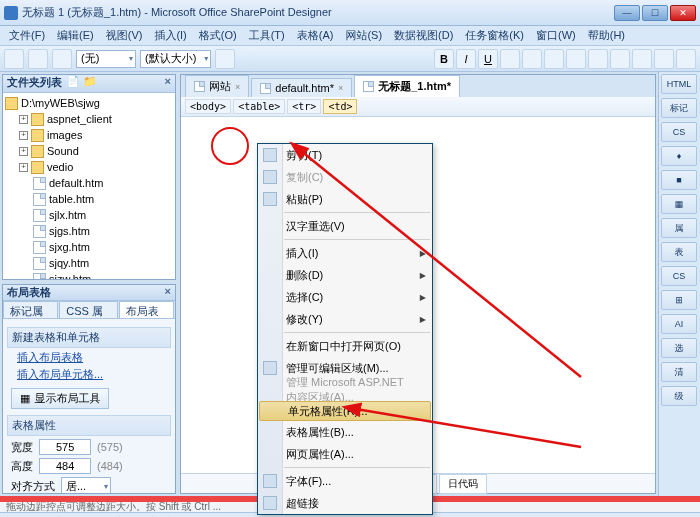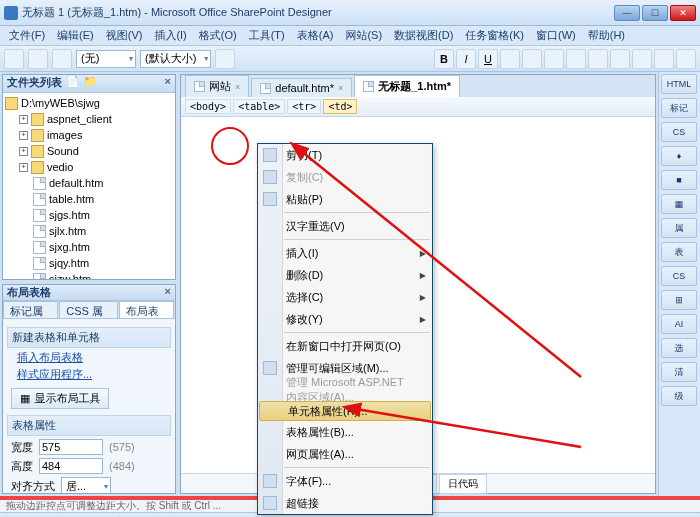--- a/index.html
+++ b/index.html
@@ -31,21 +31,21 @@
 .fico.file { background: #fff; border: 1px solid #a0b8d0; position: relative; }
 .fico.file::before { content:""; position:absolute; top:0; right:0; width:4px; height:4px; background:#d0e0f0; border-left:1px solid #a0b8d0; border-bottom:1px solid #a0b8d0;}
 .layout-panel { flex: 1; overflow: auto; }
 .tabstrip { height: 18px; display: flex; background: #d4e4f4; border-bottom: 1px solid #a8c4e0; }
 .tabstrip .tab { padding: 2px 6px; background: #e8f0fa; border: 1px solid #a8c4e0; border-bottom: none; margin-right: 1px; cursor: pointer; color:#1b3c68;}
 .tabstrip .tab.act { background: #fff; }
 .layout-body { padding: 4px; background: #f0f6fc; }
 .link { color: #1b4fa8; text-decoration: underline; cursor: pointer; display: block; margin: 2px 0 2px 10px; }
 .group-hd { background: linear-gradient(#e4eef9,#d6e6f6); padding: 2px 4px; color: #1b3c68; margin-top: 4px; border:1px solid #c0d4ea;}
 .proprow { display: flex; align-items: center; gap: 6px; margin: 3px 4px; }
-.proprow input { width: 64px; height: 16px; border: 1px solid #9cb8d8; padding: 0 2px; }
+.proprow input { width: 52px; height: 16px; border: 1px solid #9cb8d8; padding: 0 16px; }
 .btnlike { border: 1px solid #a8c4e0; background: linear-gradient(#f4f9fe,#dce9f6); padding: 2px 8px; cursor: pointer; display:inline-flex; align-items:center; gap:4px;}
 .centercol { flex: 1; position: relative; background: #f4f8fc; border: 1px solid #8aa8cc; margin: 2px; display: flex; flex-direction: column; }
 .ctabs { height: 22px; display: flex; align-items: flex-end; background: #d4e4f4; padding-left: 4px; gap: 2px; }
 .ctab { padding: 3px 8px; background: #e0ecf8; border: 1px solid #a8c4e0; border-bottom: none; cursor: pointer; display:flex; align-items:center; gap:4px;}
 .ctab.act { background: #fff; font-weight: bold; }
 .ctab .cx { color:#888; font-size:9px;}
 .breadcrumb { height: 20px; background: linear-gradient(#f4f9fe,#e4eef8); display: flex; align-items: center; padding: 0 4px; gap: 2px; border-bottom: 1px solid #c0d4ea; }
 .bc { padding: 1px 4px; border: 1px solid #d0dceb; background: #eef5fc; cursor: pointer; font-family: monospace; font-size: 10px; }
 .bc.sel { background: #fff2c8; border-color: #d8c070; }
 .canvas { flex: 1; background: #fff; position: relative; }
@@ -57,21 +57,21 @@
 .ctxmenu .mi .arr { position: absolute; right: 6px; font-size: 8px; color: #444; }
 .ctxmenu .mi .ico { position: absolute; left: 5px; width: 14px; height: 14px; }
 .ctxmenu .sep { height: 1px; background: #d0d0d0; margin: 2px 2px 2px 26px; }
 .ctxmenu::before { content:""; position:absolute; left:0; top:0; bottom:0; width:24px; background:linear-gradient(#eef2f8,#e0e8f2); border-right:1px solid #d8d8d8;}
 .viewtabs { height: 20px; background: #f4f8fc; display: flex; align-items: center; justify-content: center; gap: 2px; border-top: 1px solid #c0d4ea; }
 .vtab { padding: 2px 8px; border: 1px solid #c0d4ea; background: #fff; cursor: pointer; font-size:10px;}
 .vtab.act { background: #fff2c8; border-color:#d8c070;}
 .rightcol { width: 42px; background:#d9e8f8; border-left:1px solid #a8c4e0; padding:2px; display:flex; flex-direction:column; gap:4px;}
 .rtool { width:36px; min-height:20px; background:linear-gradient(#e8f2fc,#d4e4f4); border:1px solid #a8c4e0; border-radius:2px; font-size:9px; display:flex; align-items:center; justify-content:center; color:#1b3c68; cursor:pointer;}
 .statusbar { height: 19px; background: linear-gradient(#e0ecf8,#cde0f2); display: flex; align-items: center; padding: 0 6px; gap: 14px; color: #1b3c68; border-top: 1px solid #a8c4e0; font-size:10px;}
-.hint { height: 16px; background:#f0f4f8; padding:0 6px; display:flex; align-items:center; color:#666; font-size:10px; border-top:4px solid #ef4444;}
+.hint { height: 16px; background:#f0f4f8; padding:0 6px; display:flex; align-items:center; color:#666; font-size:10px; border-top:6px solid #ef4444;}
 svg.annot { position:absolute; left:0; top:0; pointer-events:none; }
 </style>
 </head>
 <body>
 
 <div class="titlebar">
   <div class="app-icon"></div>
   <div class="title">无标题 1 (无标题_1.htm) - Microsoft Office SharePoint Designer</div>
   <div class="winbtns">
     <div class="winbtn min">—</div>
@@ -161,26 +161,26 @@
             <span>default.htm</span>
           </div>
           <div class="tree-item" style="padding-left: 14px;">
             <span style="width:11px"></span>
             <span class="fico file"></span>
             <span>table.htm</span>
           </div>
           <div class="tree-item" style="padding-left: 14px;">
             <span style="width:11px"></span>
             <span class="fico file"></span>
+            <span>sjlx.htm</span>
+          </div>
+          <div class="tree-item" style="padding-left: 14px;">
+            <span style="width:11px"></span>
+            <span class="fico file"></span>
             <span>sjgs.htm</span>
-          </div>
-          <div class="tree-item" style="padding-left: 14px;">
-            <span style="width:11px"></span>
-            <span class="fico file"></span>
-            <span>sjlx.htm</span>
           </div>
           <div class="tree-item" style="padding-left: 14px;">
             <span style="width:11px"></span>
             <span class="fico file"></span>
             <span>sjxg.htm</span>
           </div>
           <div class="tree-item" style="padding-left: 14px;">
             <span style="width:11px"></span>
             <span class="fico file"></span>
             <span>sjqy.htm</span>
@@ -199,21 +199,21 @@
         <span class="x">×</span>
       </div>
       <div class="tabstrip" id="lptabs">
           <span class="tab">标记属性</span>
           <span class="tab">CSS 属性</span>
           <span class="tab act">布局表格</span>
         </div>
       <div class="layout-body">
         <div class="group-hd">新建表格和单元格</div>
         <span class="link">插入布局表格</span>
-        <span class="link">样式应用程序...</span>
+        <span class="link">插入布局单元格...</span>
         <div style="margin:6px 4px"><span class="btnlike">
               <span>▦</span>
               <span>显示布局工具</span>
             </span></div>
         <div class="group-hd">表格属性</div>
         <div class="proprow">
           <span>宽度</span>
           <input value="575" style="">
           <span style="color:#888">(575)</span>
         </div>

